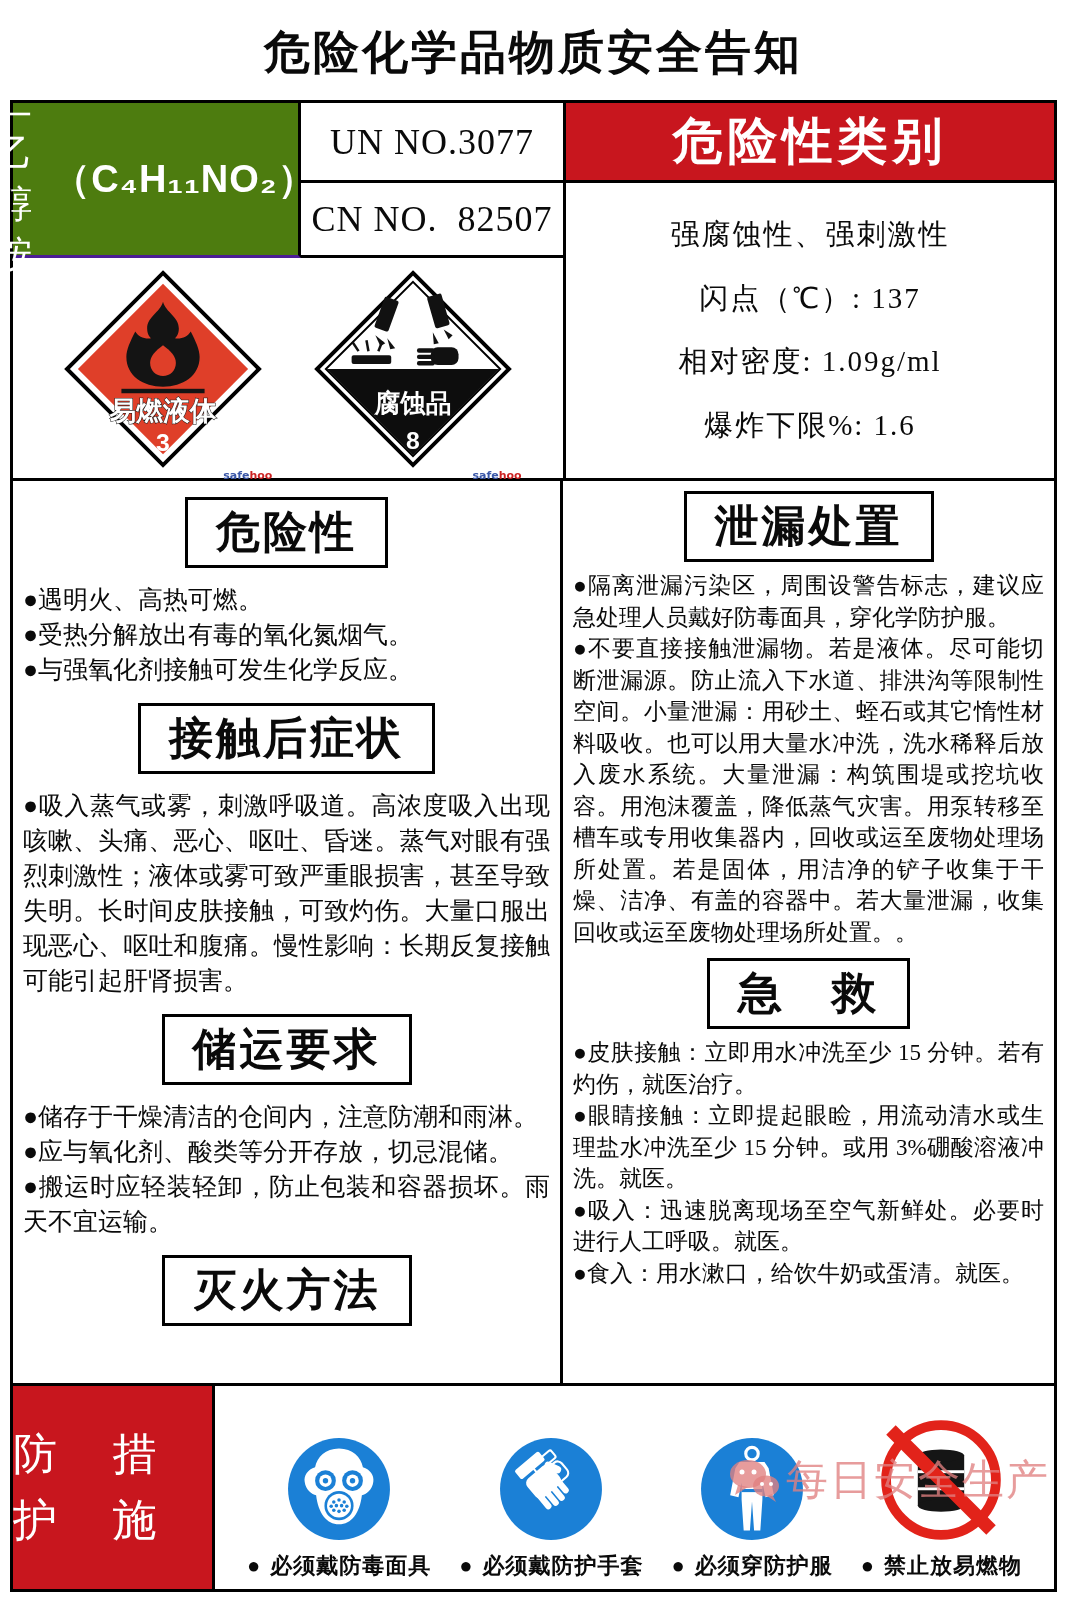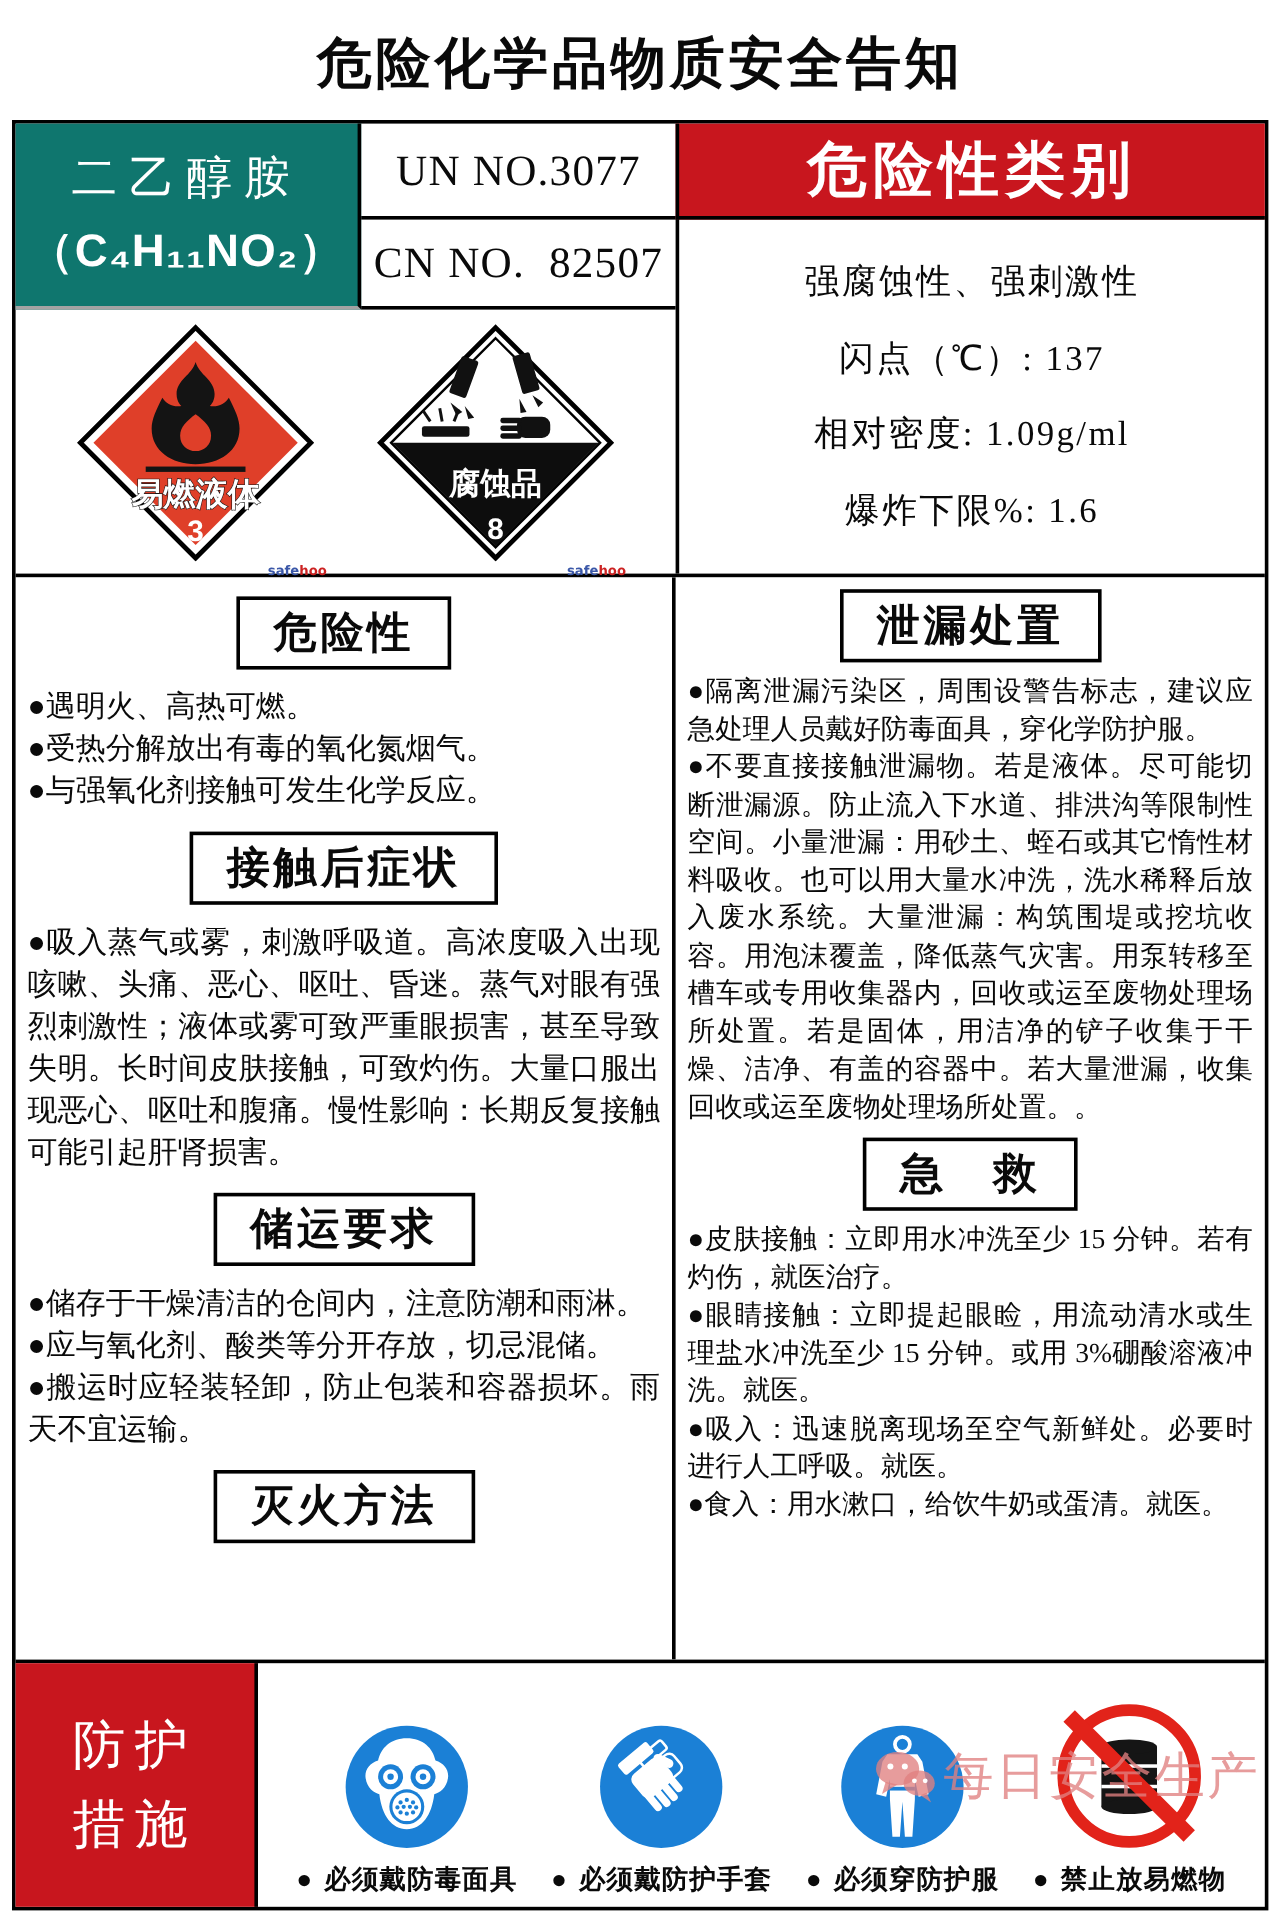--- a/index.html
+++ b/index.html
@@ -15,23 +15,23 @@
   .sheet {
     position:absolute; left:10px; right:10px; top:100px; bottom:8px;
     border:3px solid #000; display:flex; flex-direction:column; background:#fff;
   }
   
   .top-grid {
     display:grid; grid-template-columns:288px 262px 1fr; grid-template-rows:80px 75px 1fr;
     height:378px; border-bottom:3px solid #000; flex:none;
   }
   .name-cell {
-    grid-row:1/3; grid-column:1; background:#0f766e; color:#fff;
-    border-right:3px solid #000; border-bottom:3px solid #a3a3a3;
-    display:flex; flex-direction:column; justify-content:center; align-items:center; gap:10px;
+    grid-row:1/3; grid-column:1; background:#4d7c0f; color:#fff;
+    border-right:3px solid #000; border-bottom:3px solid #4c1d95;
+    display:flex; flex-direction:row; justify-content:center; align-items:center; gap:10px;
   }
   .chem-name { font-size:38px; letter-spacing:10px; font-family:"Liberation Serif",serif; }
   .chem-formula { font-size:38px; font-weight:bold; letter-spacing:1px; }
   .un-cell, .cn-cell {
     display:flex; align-items:center; justify-content:center;
     font-size:36px; font-family:"Liberation Serif",serif; white-space:pre; letter-spacing:1px;
   }
   .un-cell { grid-row:1; grid-column:2; border-bottom:3px solid #000; }
   .cn-cell { grid-row:2; grid-column:2; border-bottom:3px solid #000;font-family:Liberation Serif, serif; }
   .hazard-header {
@@ -56,33 +56,33 @@
     letter-spacing:0; font-family:"DejaVu Sans",sans-serif;
   }
   .safehoo-wm .p1 { color:#3a57a8; } .safehooWm .p2, .safehoo-wm .p2 { color:#cc2222; }
   
   .body-grid { display:grid; grid-template-columns:550px 1fr; flex:1; overflow:hidden; }
   .col { padding:0 10px; }
   .col-left { border-right:3px solid #000; }
   .sec-head-row { display:flex; justify-content:center; margin:16px 0 14px; }
   .col-right .sec-head-row { margin:10px 0 8px; }
   .sec-head {
-    border:3px solid #000; font-size:36px; font-weight:bold; padding:3px 28px;
+    border:3px solid #000; font-size:44px; font-weight:bold; padding:3px 28px;
     letter-spacing:3px; font-family:"DejaVu Sans",sans-serif; white-space:pre;
   }
   .bullet {
     font-size:25px; line-height:35px; text-align:justify;
     font-family:"Liberation Serif",serif;
   }
   .col-right .bullet { font-size:23px; line-height:31.5px; }
   
   .bottom-row { height:206px; flex:none; border-top:3px solid #000; display:flex; position:relative; }
   .protect-cell {
     width:202px; flex:none; background:#c8161e; border-right:3px solid #000; color:#fff;
-    display:flex; flex-direction:column; align-items:center; justify-content:center;
+    display:flex; flex-direction:row; align-items:center; justify-content:center;
     font-size:44px; letter-spacing:8px; line-height:1.5; font-family:"Liberation Serif",serif;
   }
   .icons-row { flex:1; display:flex; justify-content:space-evenly; align-items:flex-end; padding:8px 4px 8px; }
   .icon-item { display:flex; flex-direction:column; align-items:center; }
   .icon-item svg { display:block; }
   .icon-label { margin-top:10px; font-size:22px; font-weight:600; letter-spacing:1px; display:flex; gap:9px; align-items:center; }
   .brand-wm {
     position:absolute; right:4px; top:66px; display:flex; align-items:center; gap:4px;
     color:rgba(224,128,128,0.78); font-size:42px; letter-spacing:2px;
     font-family:"Liberation Serif",serif; pointer-events:none;

